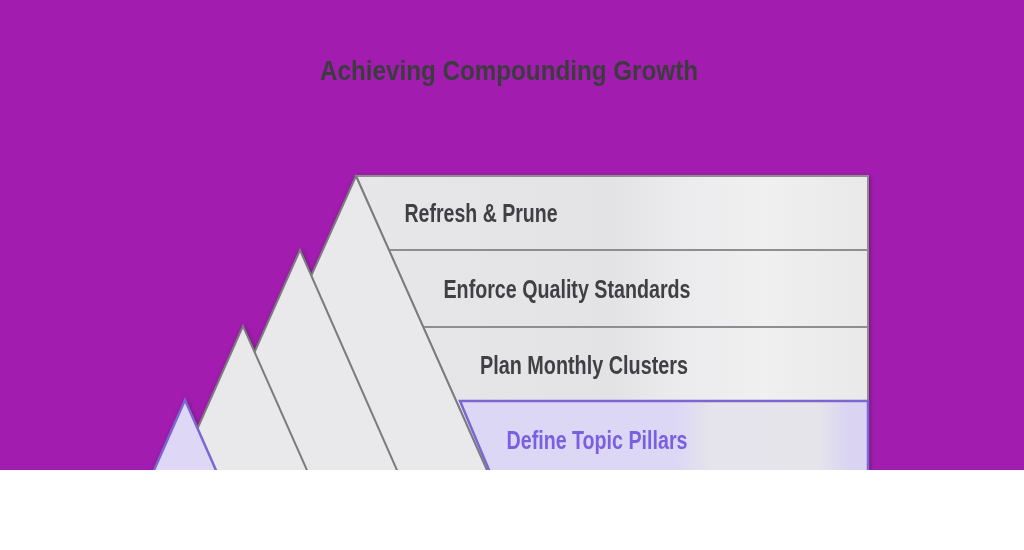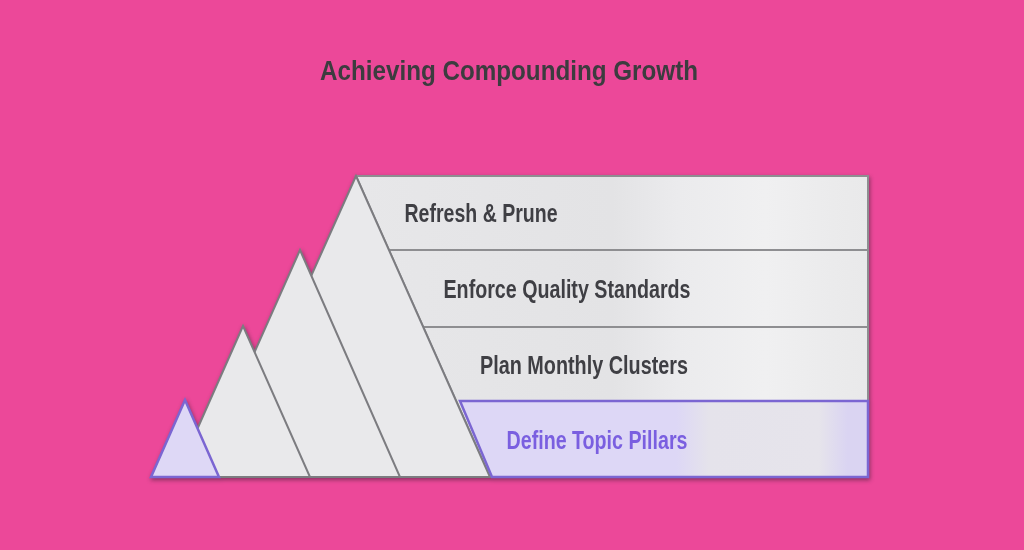--- a/index.html
+++ b/index.html
@@ -1,21 +1,21 @@
 <!DOCTYPE html>
 <html><head>
 <meta charset="utf-8">
 <style>
   html, body { margin: 0; padding: 0; }
   body { font-family: "Liberation Sans", sans-serif; }
   .stage {
     position: relative;
     width: 1024px;
-    height: 550px;
-    background: #ec4899;
+    height: 470px;
+    background: #a21caf;
     overflow: hidden;
   }
   .stage svg { position: absolute; inset: 0; display: block; }
   .shapes { filter: drop-shadow(1px 2px 2px rgba(22,22,28,0.45)); }
   .lvl-label {
     font-family: "Liberation Sans", sans-serif;
     font-weight: 700;
     font-size: 25px;
     fill: #3f3f44;
   }

